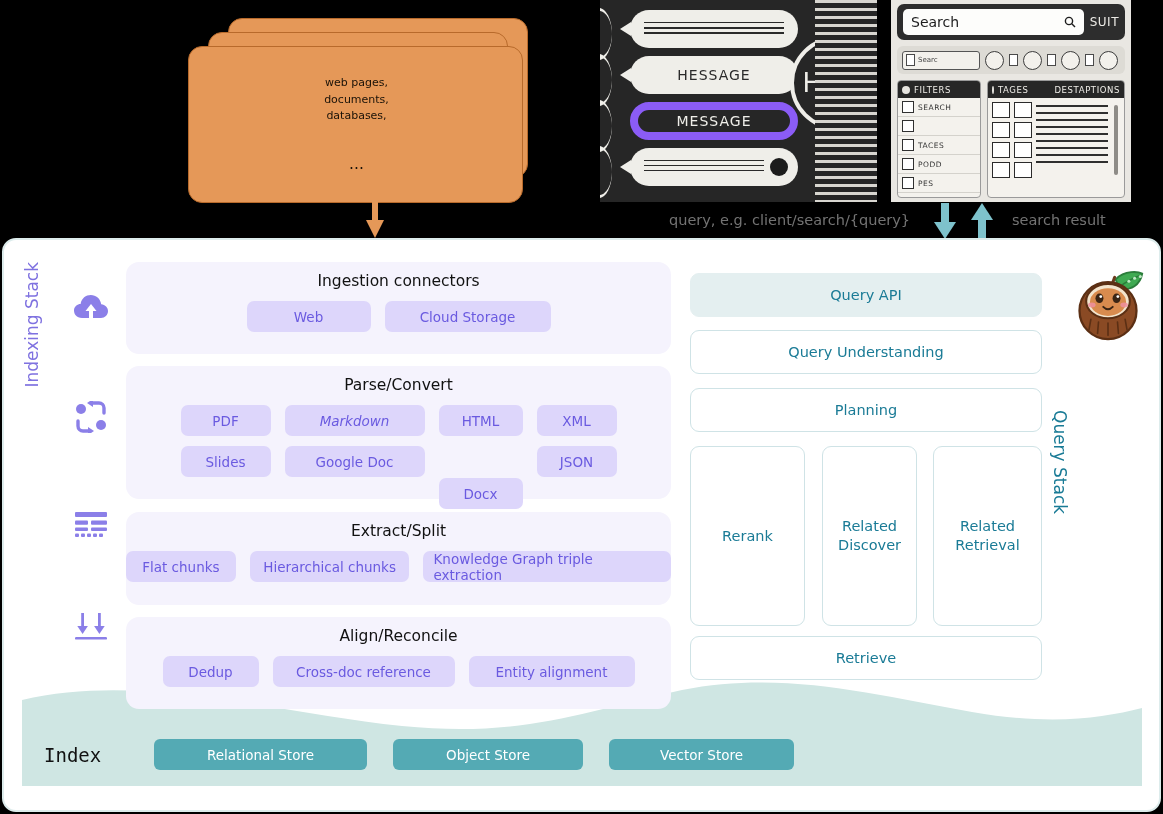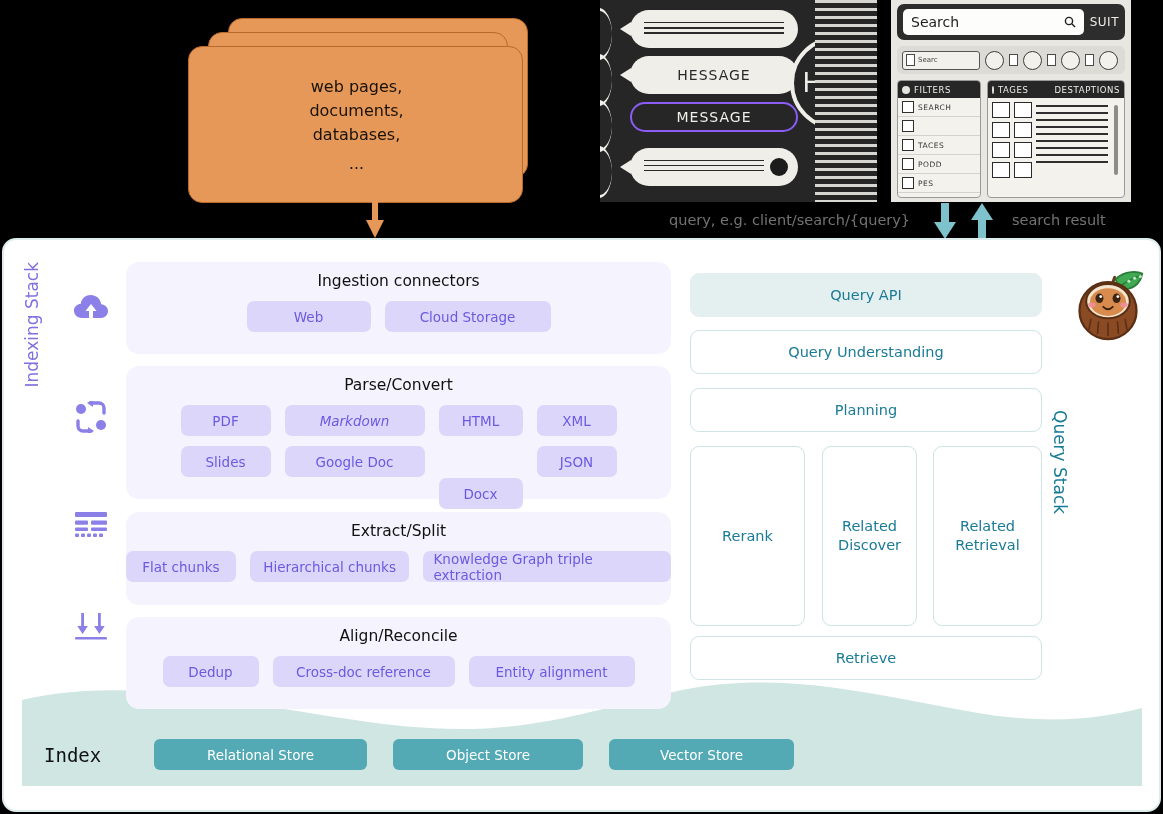--- a/index.html
+++ b/index.html
@@ -19,42 +19,42 @@
   .doc-card {
     position: absolute; background: #e59858; border: 1.6px solid #b86a2b;
     border-radius: 14px;
   }
   .doc-card.c1 { left: 40px; top: 0px;  width: 300px; height: 160px; }
   .doc-card.c2 { left: 20px; top: 14px; width: 300px; height: 160px; }
   .doc-card.c3 { left: 0px;  top: 28px; width: 335px; height: 157px; }
   .doc-text {
     position: absolute; left: 0; top: 28px; width: 335px;
     text-align: center; color: #1a1208; line-height: 1.5;
-    font-size: 16px; font-family: "DejaVu Sans", sans-serif; white-space: pre-line;
+    font-size: 11px; font-family: "DejaVu Sans", sans-serif; white-space: pre-line;
   }
   .doc-ellipsis { margin-top: 6px; font-size: 15.5px; }
 
   
   .arrow-orange {
     position: absolute; left: 366px; top: 200px; width: 18px; height: 38px;
   }
 
   
   .illus { position: absolute; top: 0; overflow: hidden; background: #1c1c1c; }
   .illus.left  { left: 600px; width: 277px; height: 202px; }
   .illus.right { left: 891px; width: 240px; height: 202px; background: #e9e7e2; }
 
   
   .msg-bg { position:absolute; inset:0; background:#262626; }
   .msg-stripes { position:absolute; right:0; top:0; width:62px; height:100%;
     background: repeating-linear-gradient(180deg,#d8d6d0 0 3px,#262626 3px 8px); }
   .bubble { position:absolute; left:30px; background:#efeee9; border-radius:22px; }
   .bubble.b1 { top:10px;  width:168px; height:38px; }
   .bubble.b2 { top:56px;  width:168px; height:38px; }
-  .bubble.b3 { top:102px; width:168px; height:30px; background:#262626; border:2px solid #8b5cf6; }
+  .bubble.b3 { top:102px; width:168px; height:38px; background:#262626; border:8px solid #8b5cf6; }
   .bubble.b4 { top:148px; width:168px; height:38px; }
   .bubble-label { position:absolute; width:100%; text-align:center; top:50%;
     transform:translateY(-50%); font-size:14px; letter-spacing:1px; color:#2a2a2a; }
   .bubble.b3 .bubble-label { color:#efeee9; }
   .bubble-lines { position:absolute; left:14px; right:14px; top:12px; height:14px;
     background: repeating-linear-gradient(180deg,#2a2a2a 0 1.5px,transparent 1.5px 5px); }
   .bubble-dot { position:absolute; right:10px; top:10px; width:18px; height:18px;
     border-radius:50%; background:#1c1c1c; }
   .tail { position:absolute; left:22px; width:0;height:0;
     border-top:7px solid transparent;border-bottom:7px solid transparent;border-right:11px solid #efeee9;}

